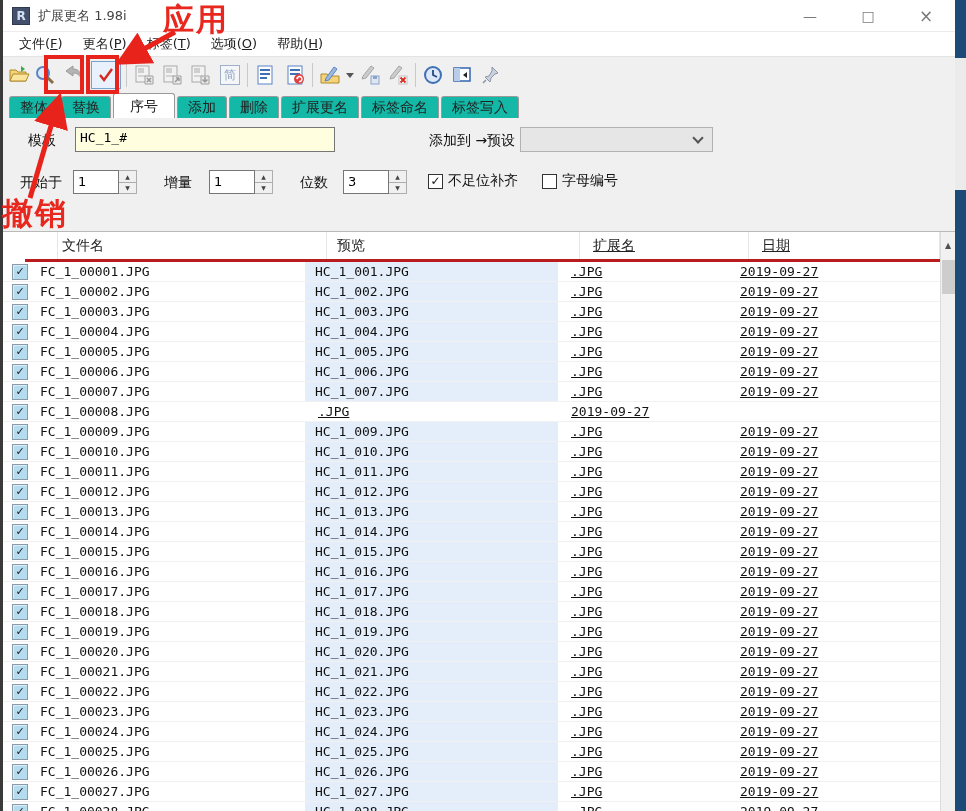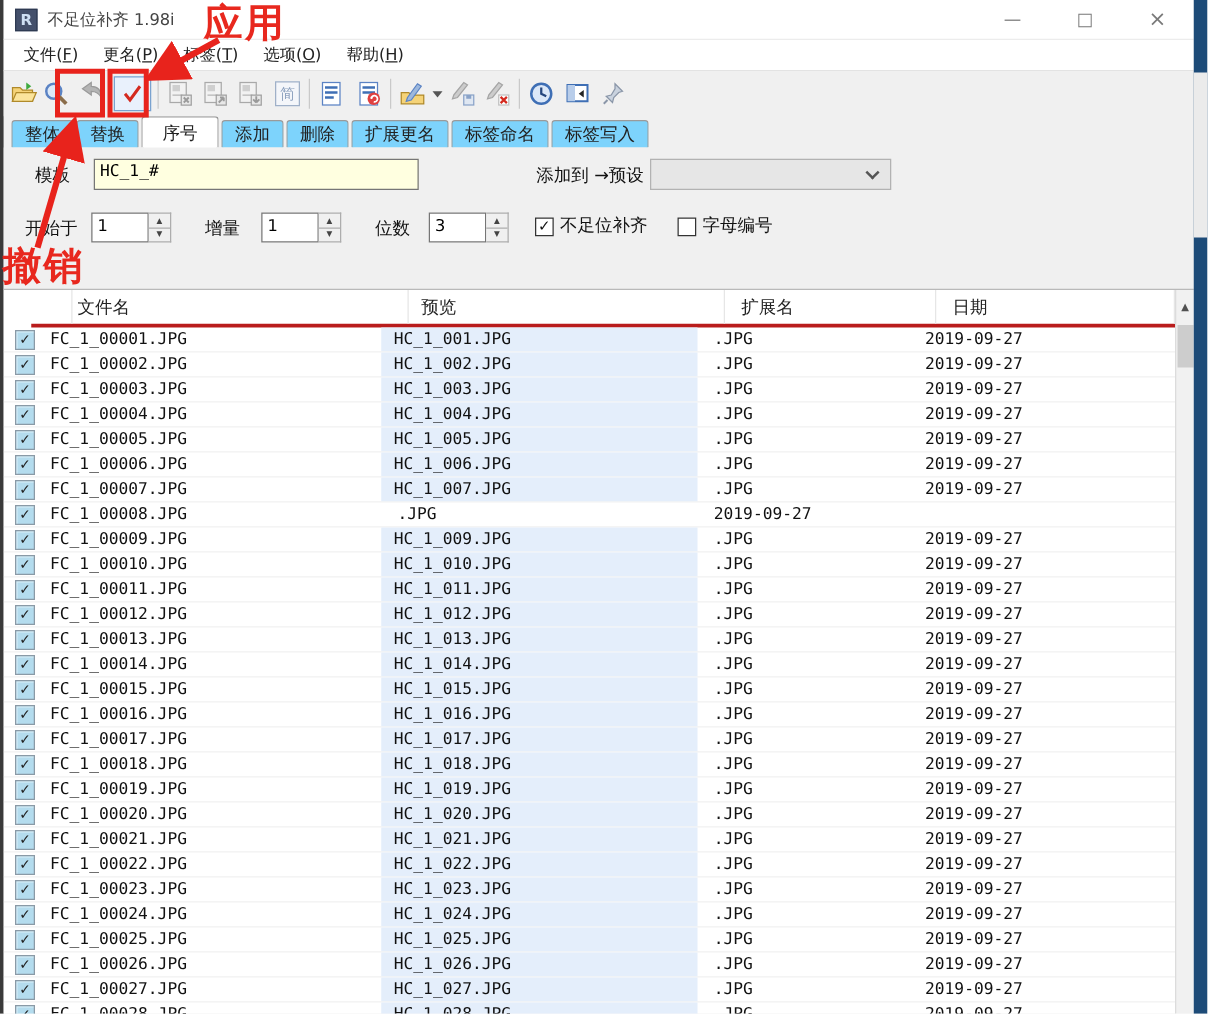--- a/index.html
+++ b/index.html
@@ -39,21 +39,21 @@
   .tb-sep { width:1px; height:24px; background:#c9c9c9; margin:0 5px; flex:0 0 auto; }
   .tb-btn-check { width:30px; height:28px; background:#e9f1fc; border:1px solid #7aa2cf;
                   display:flex; align-items:center; justify-content:center; flex:0 0 auto; }
   .jian-box { width:20px; height:20px; border:1px solid #9fb0c8; color:#8fa3c0; font-size:12px;
               display:flex; align-items:center; justify-content:center; background:#f4f6fa; }
   .caret-down { width:0; height:0; border-left:4px solid transparent; border-right:4px solid transparent;
                 border-top:5px solid #555; margin:0 4px; }
 
   
   .tabbar { height:25px; display:flex; align-items:flex-end; padding-left:6px; flex:0 0 auto; }
-  .tab { font-size:14px; color:#222; background:#7dd3fc; border:1px solid #9a9a9a; border-bottom:none;
+  .tab { font-size:14px; color:#222; background:#14b8a6; border:1px solid #9a9a9a; border-bottom:none;
          padding:2px 10px 3px 10px; margin-right:2px; border-radius:3px 3px 0 0; height:22px; }
   .tab.active { background:#ffffff; height:25px; padding:4px 16px 4px 16px; position:relative; z-index:2; }
 
   
   .panel { height:114px; background:#f0f0f0; position:relative; flex:0 0 auto;
            border-bottom:1px solid #b9b9b9; }
   .flabel { position:absolute; font-size:14px; color:#111; }
   .text-input { position:absolute; height:25px; border:1px solid #767676; background:#ffffe0;
                 font-size:13px; padding:2px 4px; color:#000; }
   .dropdown { position:absolute; height:25px; background:#e6e6e6; border:1px solid #b2b2b2;
@@ -74,21 +74,21 @@
 
   
   .table-area { flex:1; background:#ffffff; position:relative; overflow:hidden; padding-right:15px; }
   .thead,.trow { display:grid; grid-template-columns:33px 269px 253px 169px 1fr; }
   .thead { height:30px; align-items:center; border-bottom:3px solid #b91c1c;margin-left:22px; }
   .th { font-size:14px; color:#222; height:100%; display:flex; align-items:center;
         border-right:1px solid #e6e6e6; }
   .th.hchk { border-right:1px solid #e6e6e6; }
   .trow { height:20px; align-items:center; border-bottom:1px solid #f1f1f1; }
   .tc { font-size:13px; color:#111; height:100%; display:flex; align-items:center; overflow:hidden; white-space:nowrap; }
-  .pad4 { padding-left:4px; } .pad10 { padding-left:10px; } .pad13 { padding-left:13px; }
+  .pad4 { padding-left:4px; } .pad10 { padding-left:10px; } .pad13 { padding-left:13px;text-decoration:underline; }
   .cchk { justify-content:flex-start; padding-left:9px; }
   .c1 { background:#e4eefb; }
   .rowchk { width:16px; height:16px; background:#b4dcee; border:1px solid #8a9aa6;
             box-shadow:inset 1px 1px 0 #d8eef8; display:flex; align-items:center; justify-content:center; }
   .chk-glyph { font-size:11px; color:#222; line-height:1; }
 
   
   .vscroll { position:absolute; top:0; right:0; width:15px; bottom:0; background:#f1f1f1;
              border-left:1px solid #dcdcdc; }
   .vs-up { height:26px; display:flex; align-items:center; justify-content:center; color:#505050;
@@ -106,21 +106,21 @@
 </head>
 <body>
 
 <div class="screen">
   <div class="left-strip"></div>
 
   <div class="window">
 
     <div class="titlebar">
       <div class="app-icon">R</div>
-      <div class="app-title">不足位补齐 1.98i</div>
+      <div class="app-title">扩展更名 1.98i</div>
       <div class="win-controls">
         <div class="win-btn">—</div>
         <div class="win-btn">□</div>
         <div class="win-btn" style="font-size:17px;">×</div>
       </div>
     </div>
 
     <div class="menubar">
         <span class="menu-item">文件(<u>F</u>)</span>
         <span class="menu-item">更名(<u>P</u>)</span>

